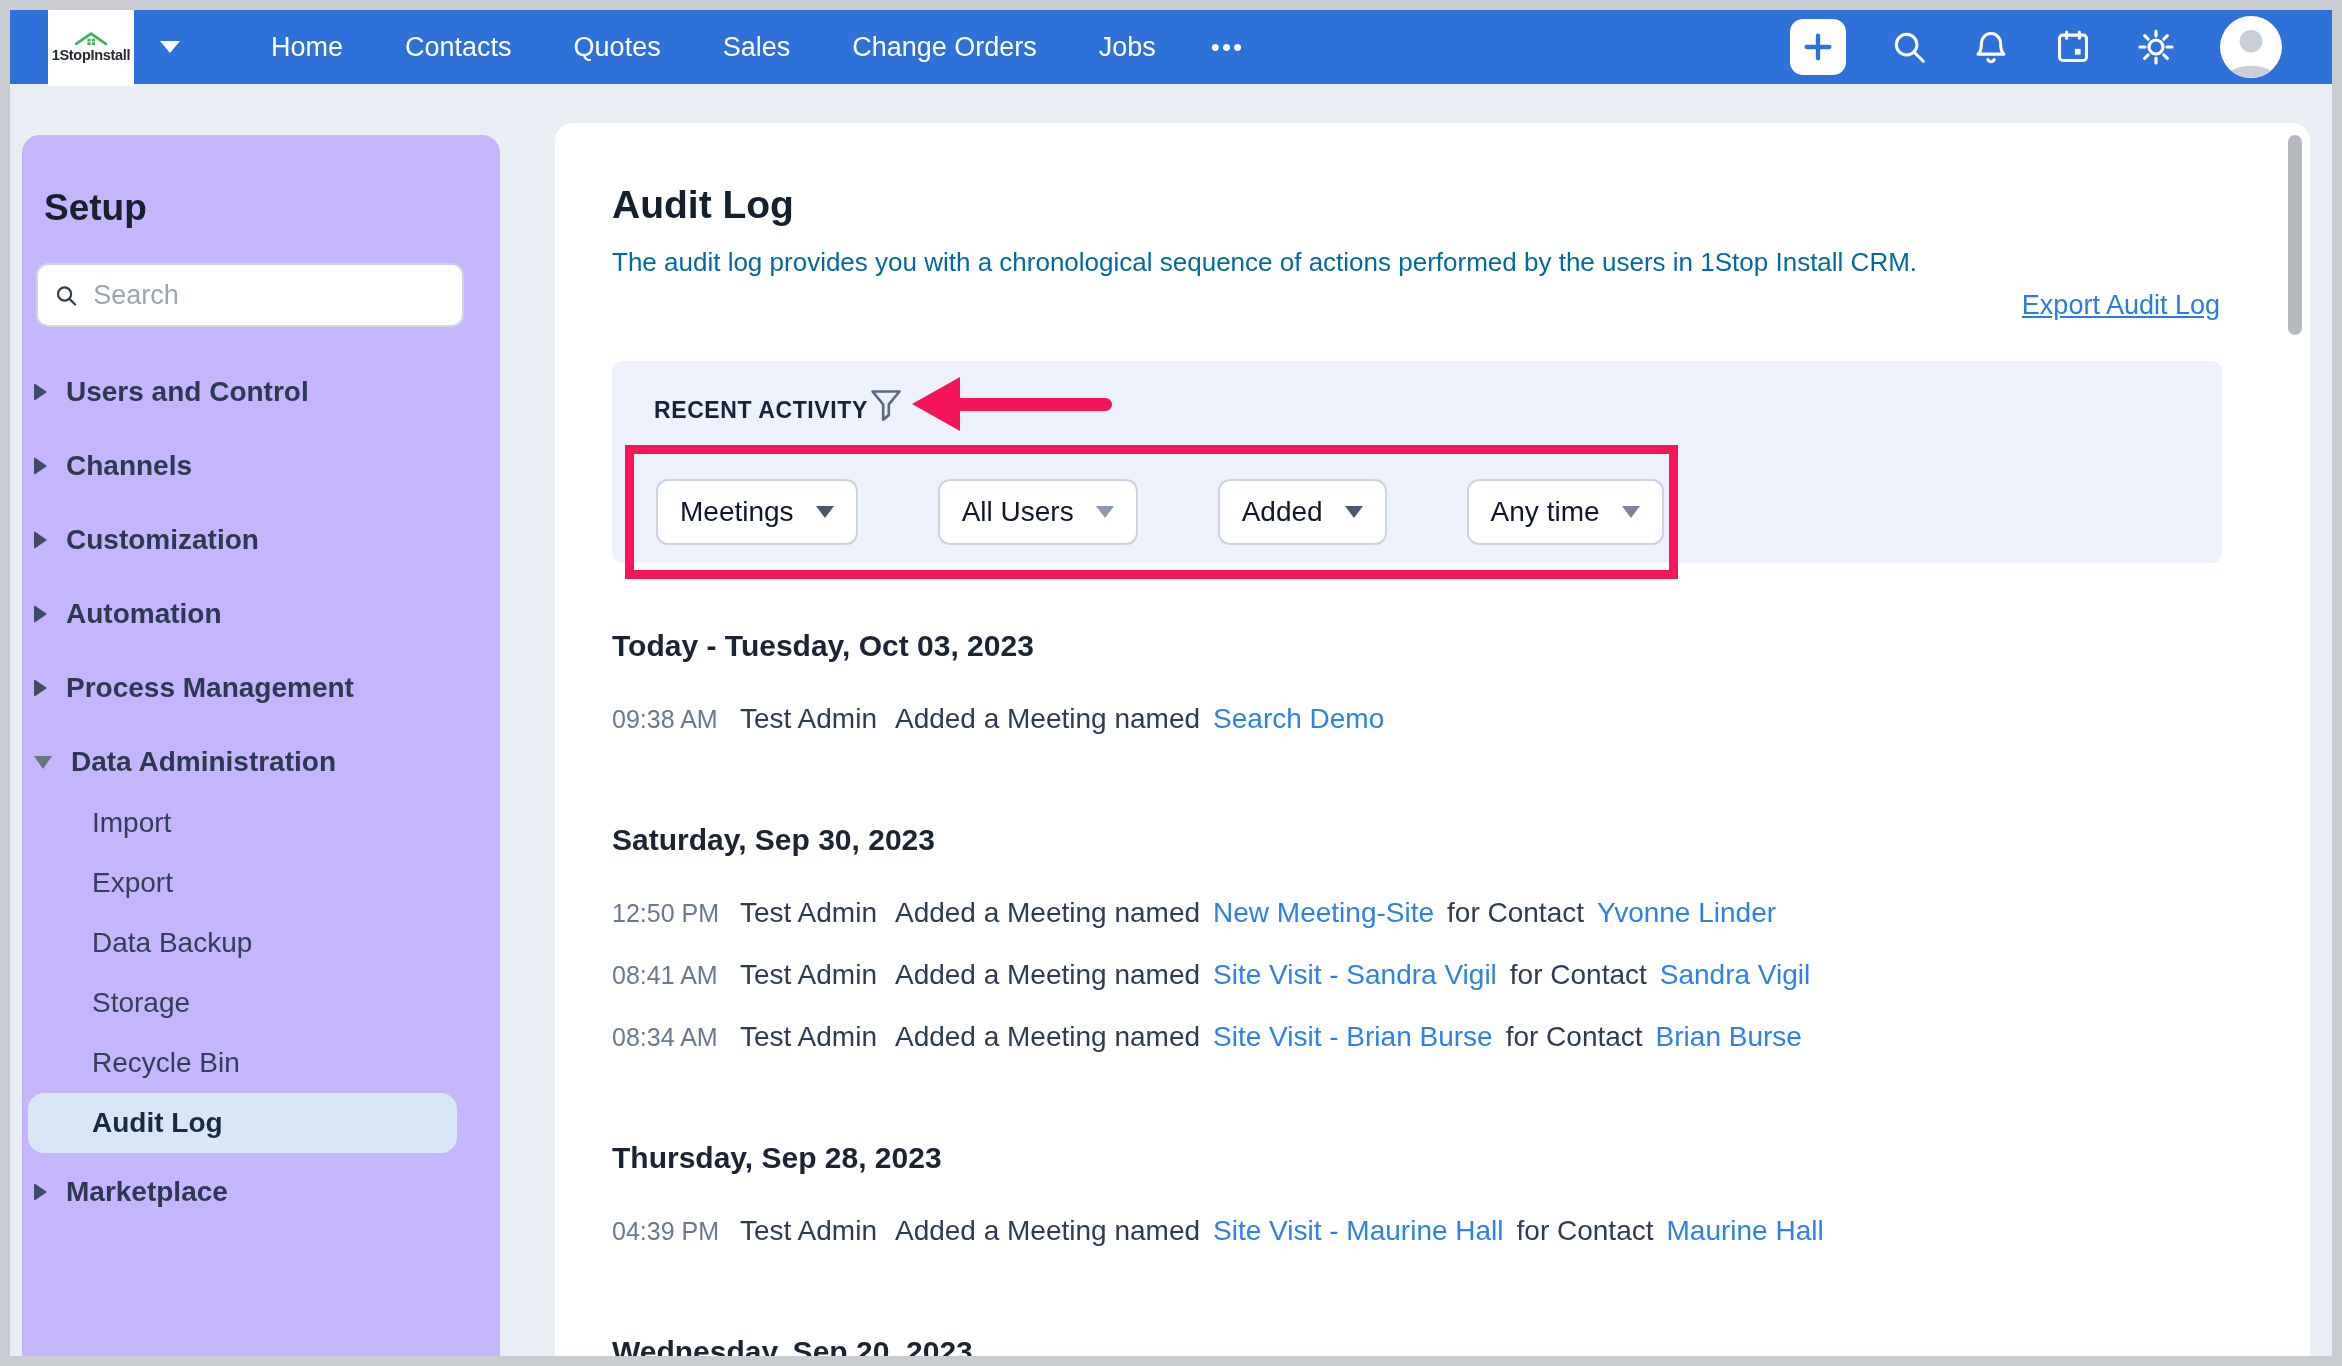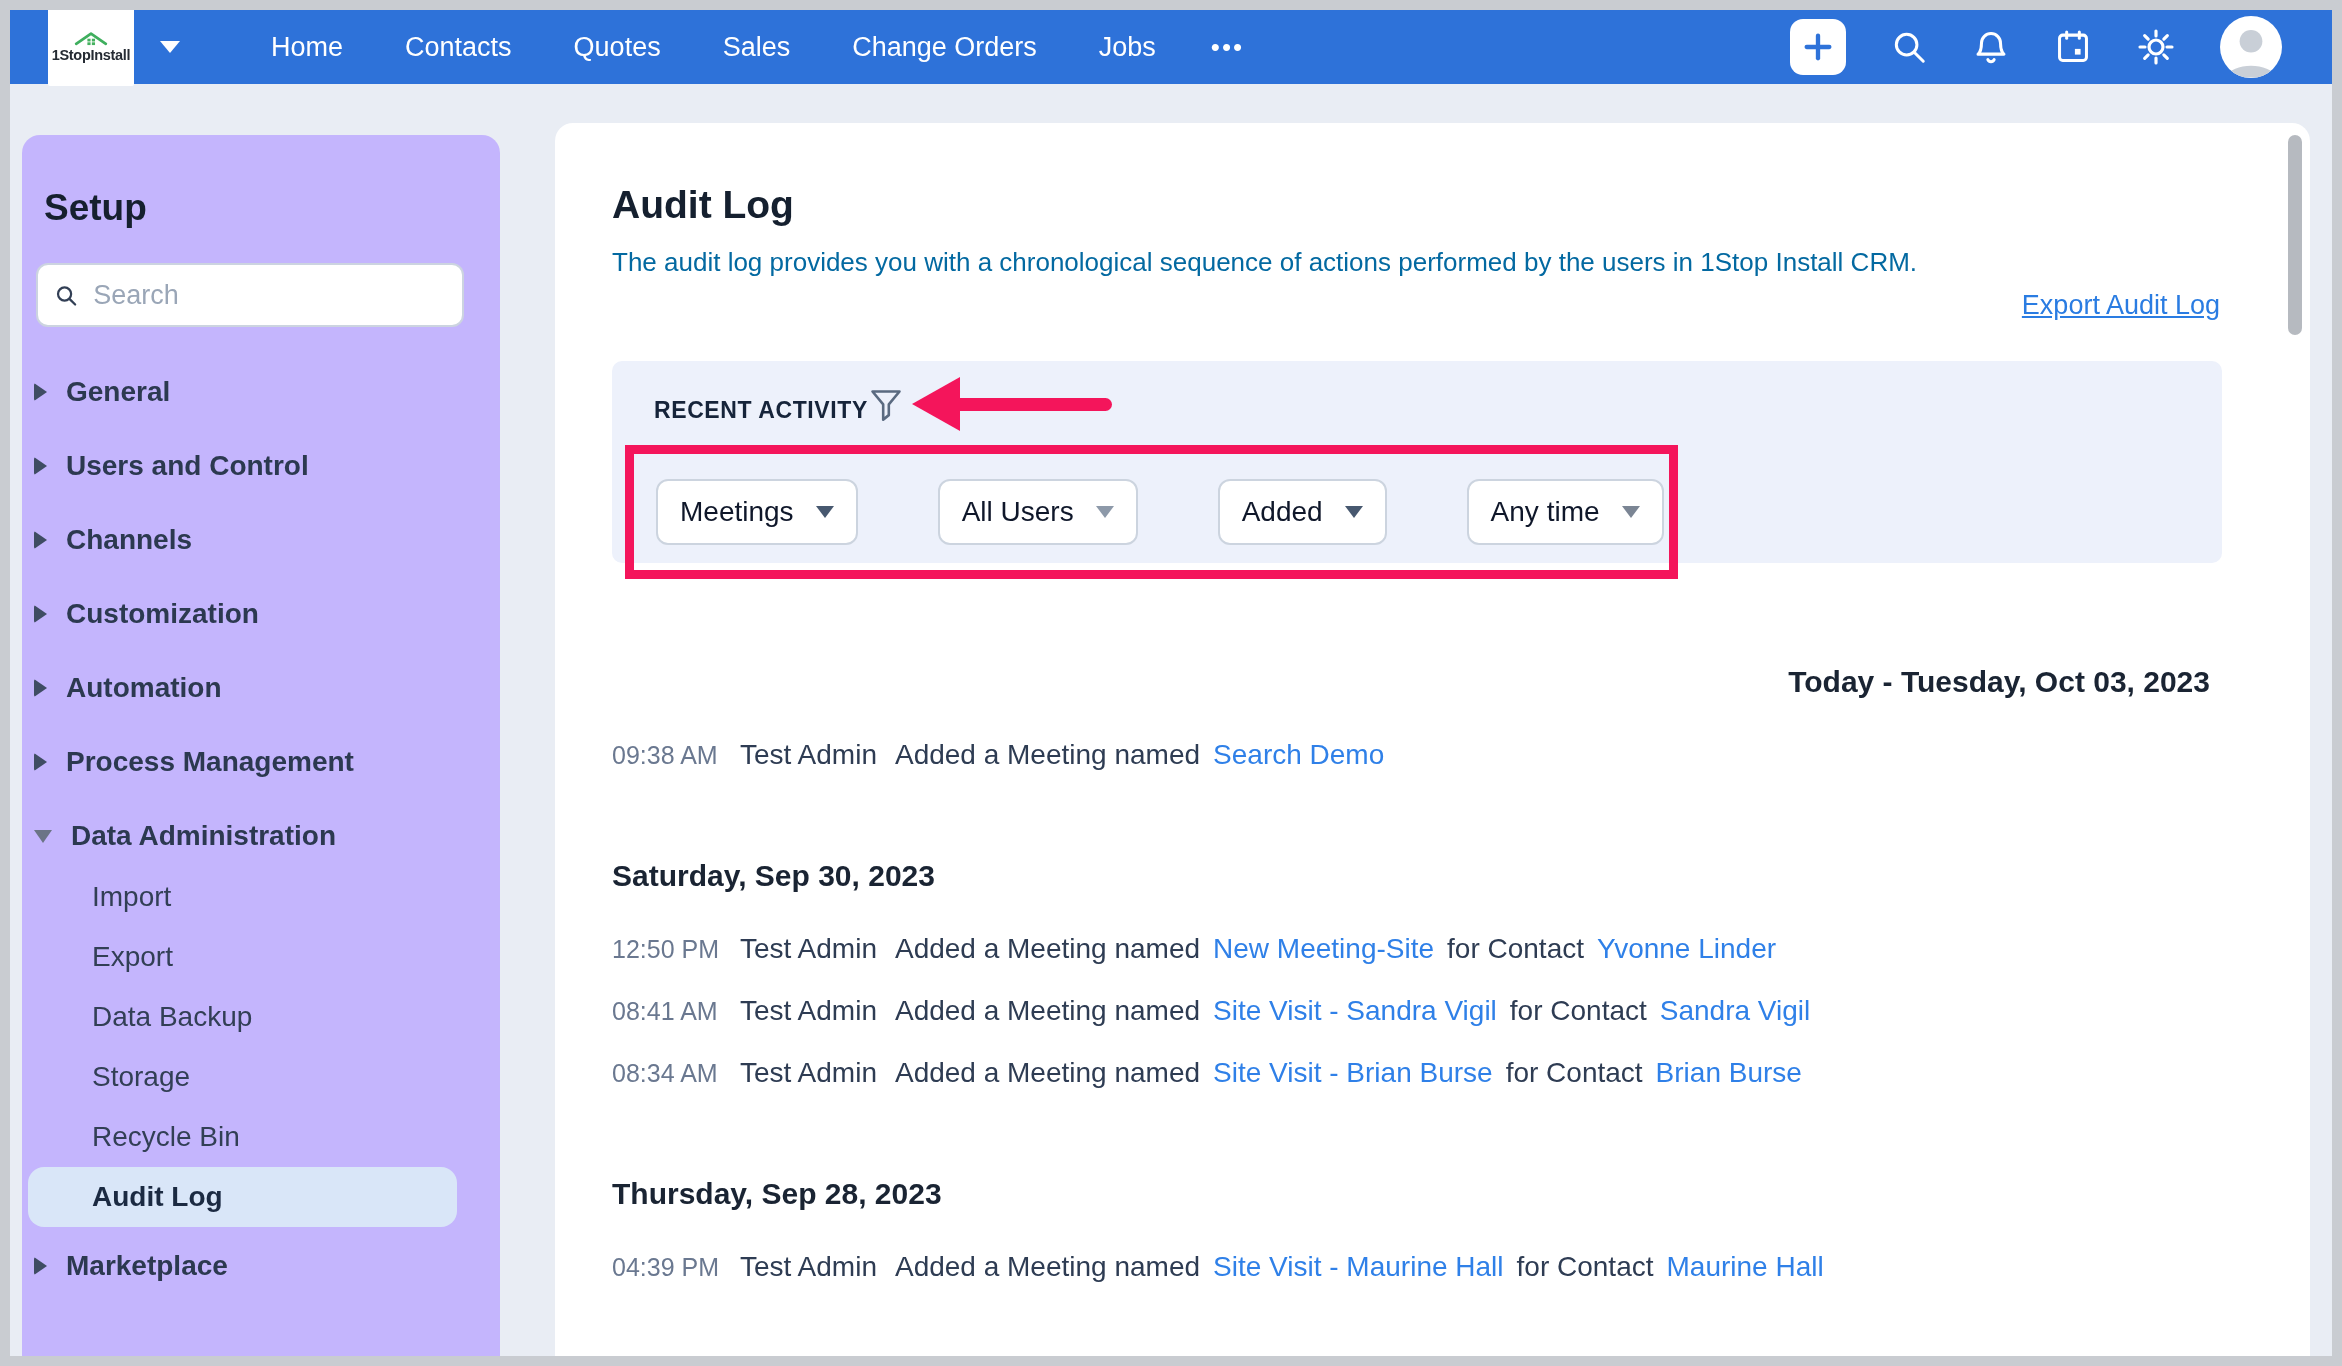--- a/index.html
+++ b/index.html
@@ -69,21 +69,21 @@
   .dd .dd-caret{width:0;height:0;border-top:12px solid #47586f;border-left:9px solid transparent;border-right:9px solid transparent;margin-left:22px;}
   .dd:nth-child(1){min-width:193px;}
   .dd:nth-child(2){min-width:187px;}
   .dd:nth-child(3){min-width:163px;}
   .dd:nth-child(4){min-width:194px;}
   .dd:nth-child(4) .dd-caret{border-top-color:#7b8594;}
   .dd:nth-child(2) .dd-caret{border-top-color:#8d99a9;}
 
   .groups{padding-right:100px;}
   .group{margin-top:88px;}
-  .group:first-child{margin-top:102px;text-align:right;}
+  .group:first-child{margin-top:66px;}
   .g-date{font-size:30px;font-weight:700;color:var(--dark);white-space:nowrap;}
   .entries{margin-top:40px;display:flex;flex-direction:column;gap:30px;}
   .entry{display:flex;align-items:baseline;white-space:nowrap;}
   .e-time{width:102px;flex:none;font-size:25px;color:#6a7890;}
   .e-text{margin-left:26px;font-size:28px;color:var(--body-text);display:flex;gap:13px;align-items:baseline;}
   .e-user{margin-right:5px;}
   .e-link{color:var(--link);cursor:pointer;}
   .scroll-thumb{position:absolute;right:8px;top:12px;width:14px;height:200px;background:#b6bac0;border-radius:8px;cursor:pointer;}
 </style>
 </head>
@@ -170,26 +170,20 @@
         <svg width="27" height="27" viewBox="0 0 24 24" fill="none" stroke="#323f55" stroke-width="2.2" stroke-linecap="round">
           <circle cx="10.5" cy="10.5" r="6.5"></circle>
             <line x1="15.6" y1="15.6" x2="21" y2="21"></line>
         </svg>
         <input type="text" placeholder="Search" style="">
       </div>
       <div class="tree" id="sidebar-tree">
           <div class="section">
     <div class="section-row">
       <span class="tri collapsed"></span>
-      <span class="section-label">General</span>
-    </div>
-  </div>
-          <div class="section">
-    <div class="section-row">
-      <span class="tri collapsed"></span>
       <span class="section-label">Users and Control</span>
     </div>
   </div>
           <div class="section">
     <div class="section-row">
       <span class="tri collapsed"></span>
       <span class="section-label">Channels</span>
     </div>
   </div>
           <div class="section">

